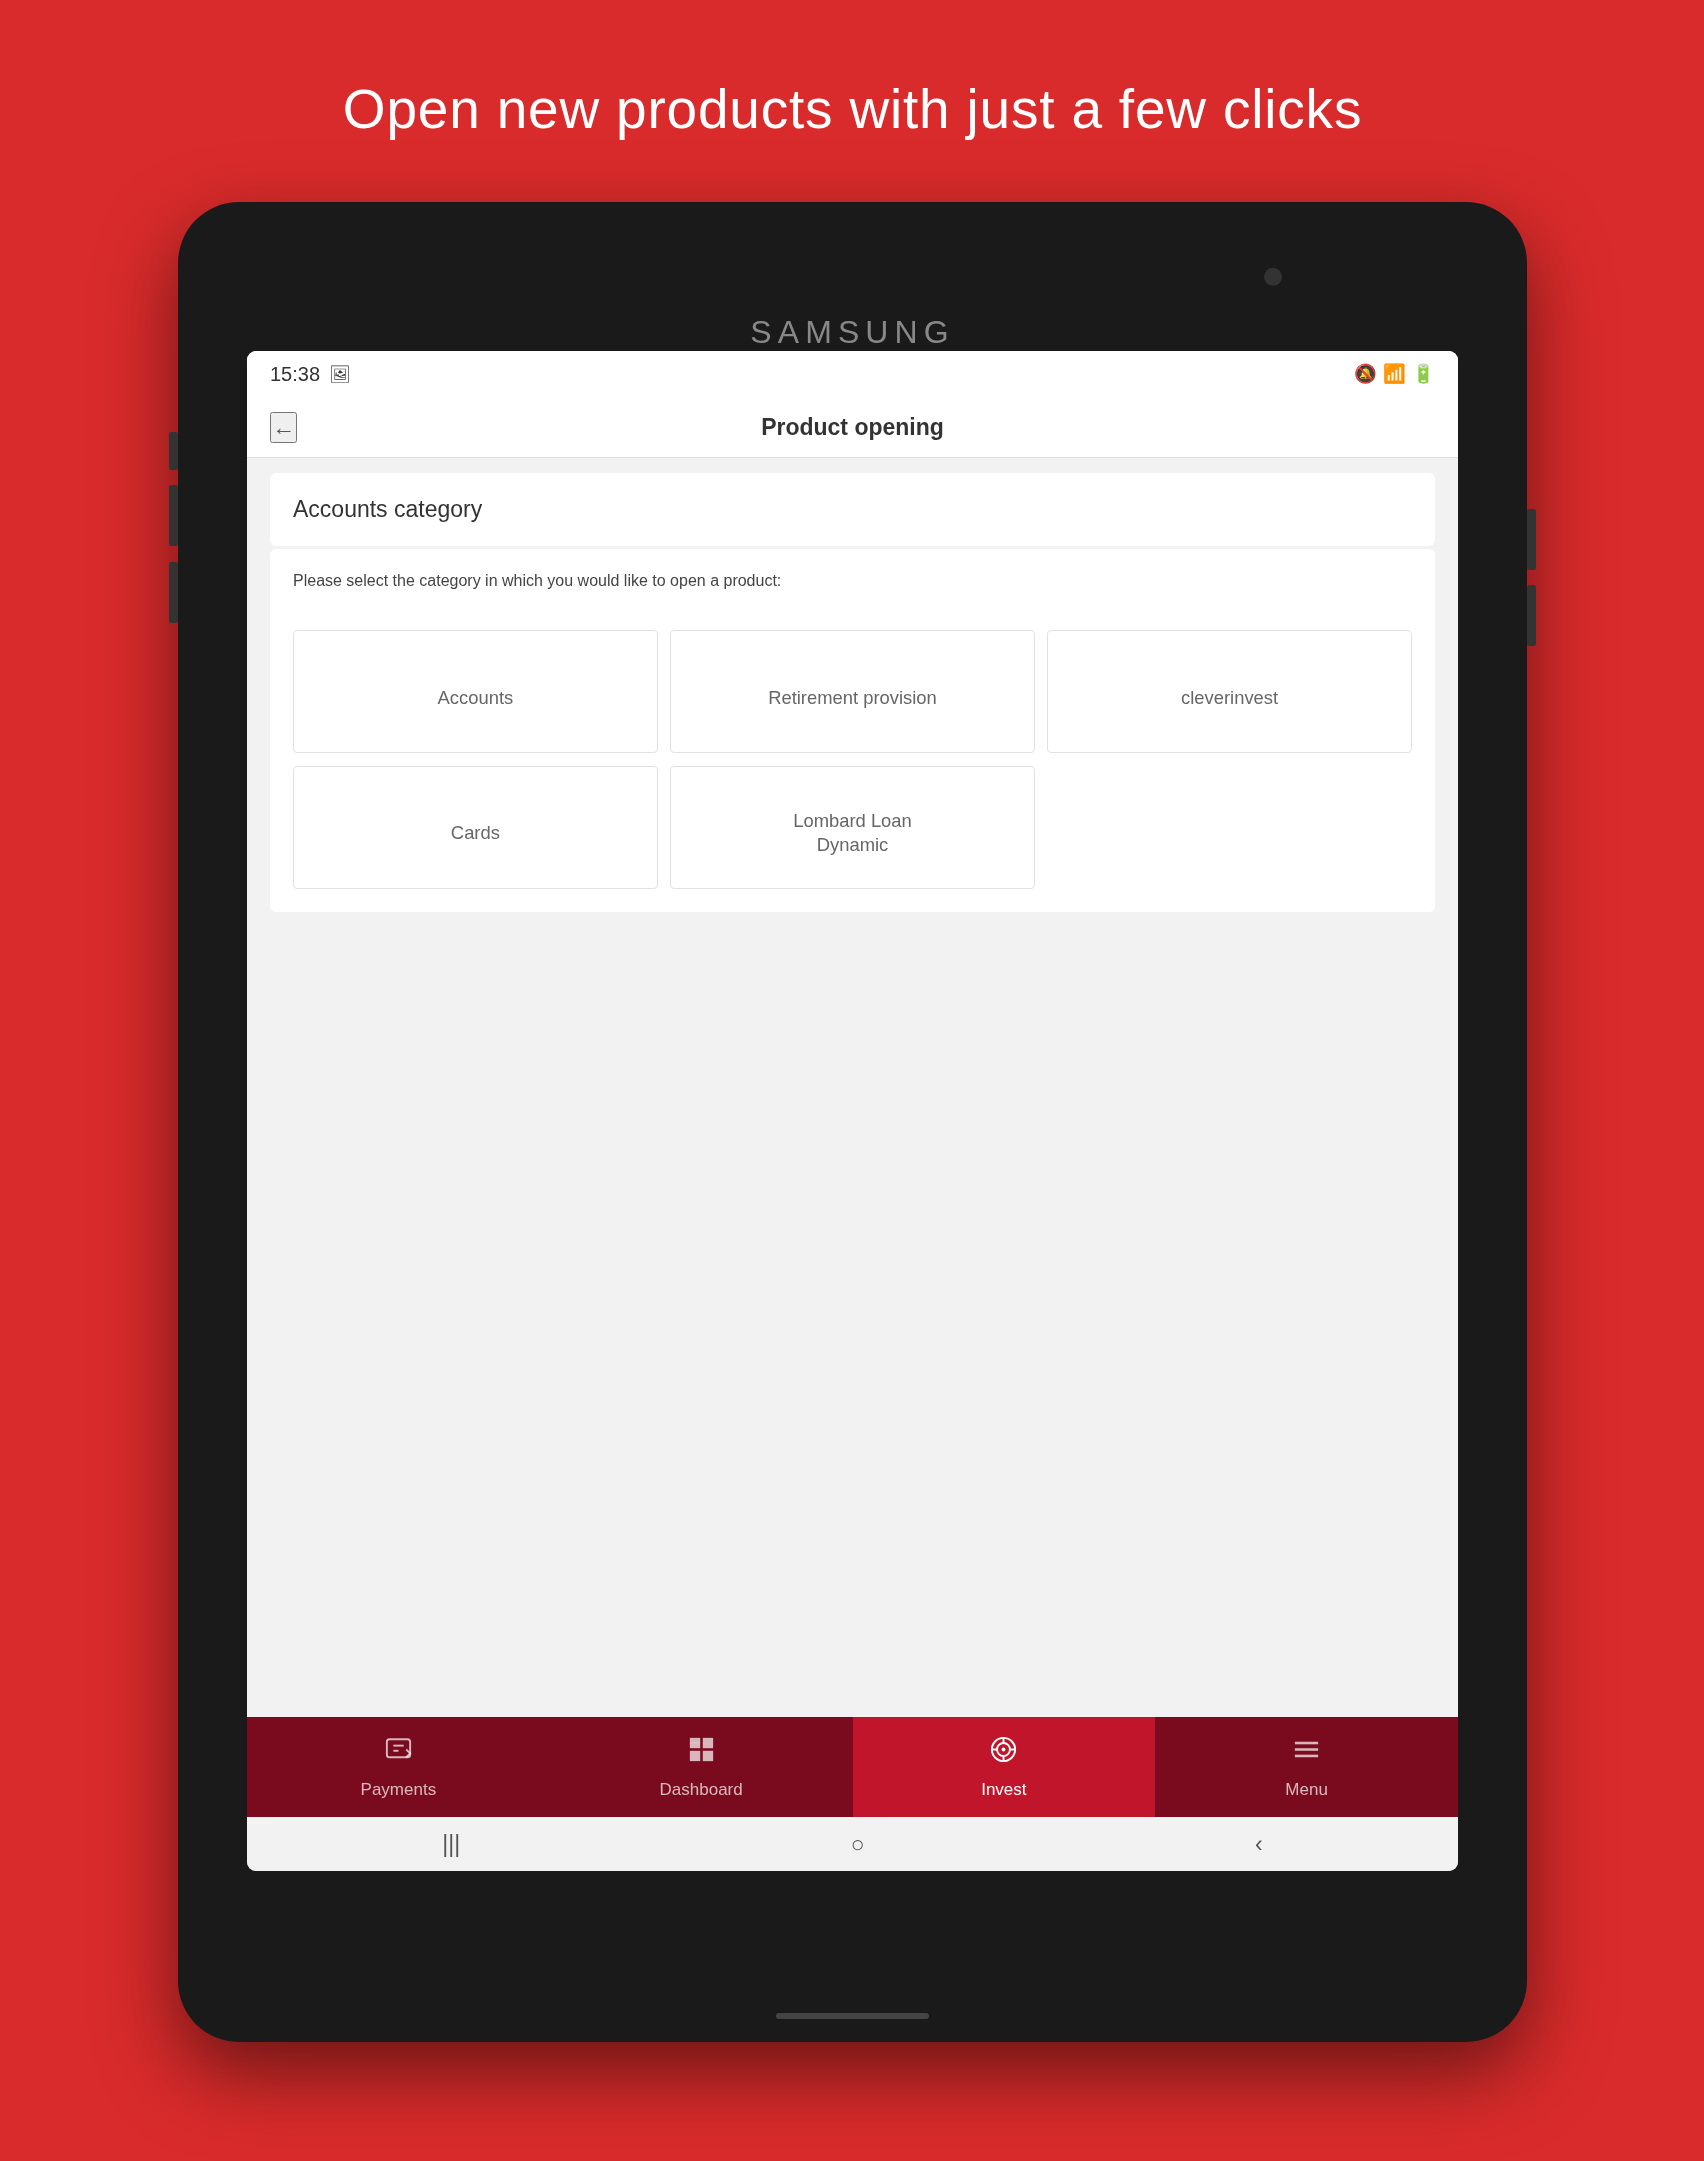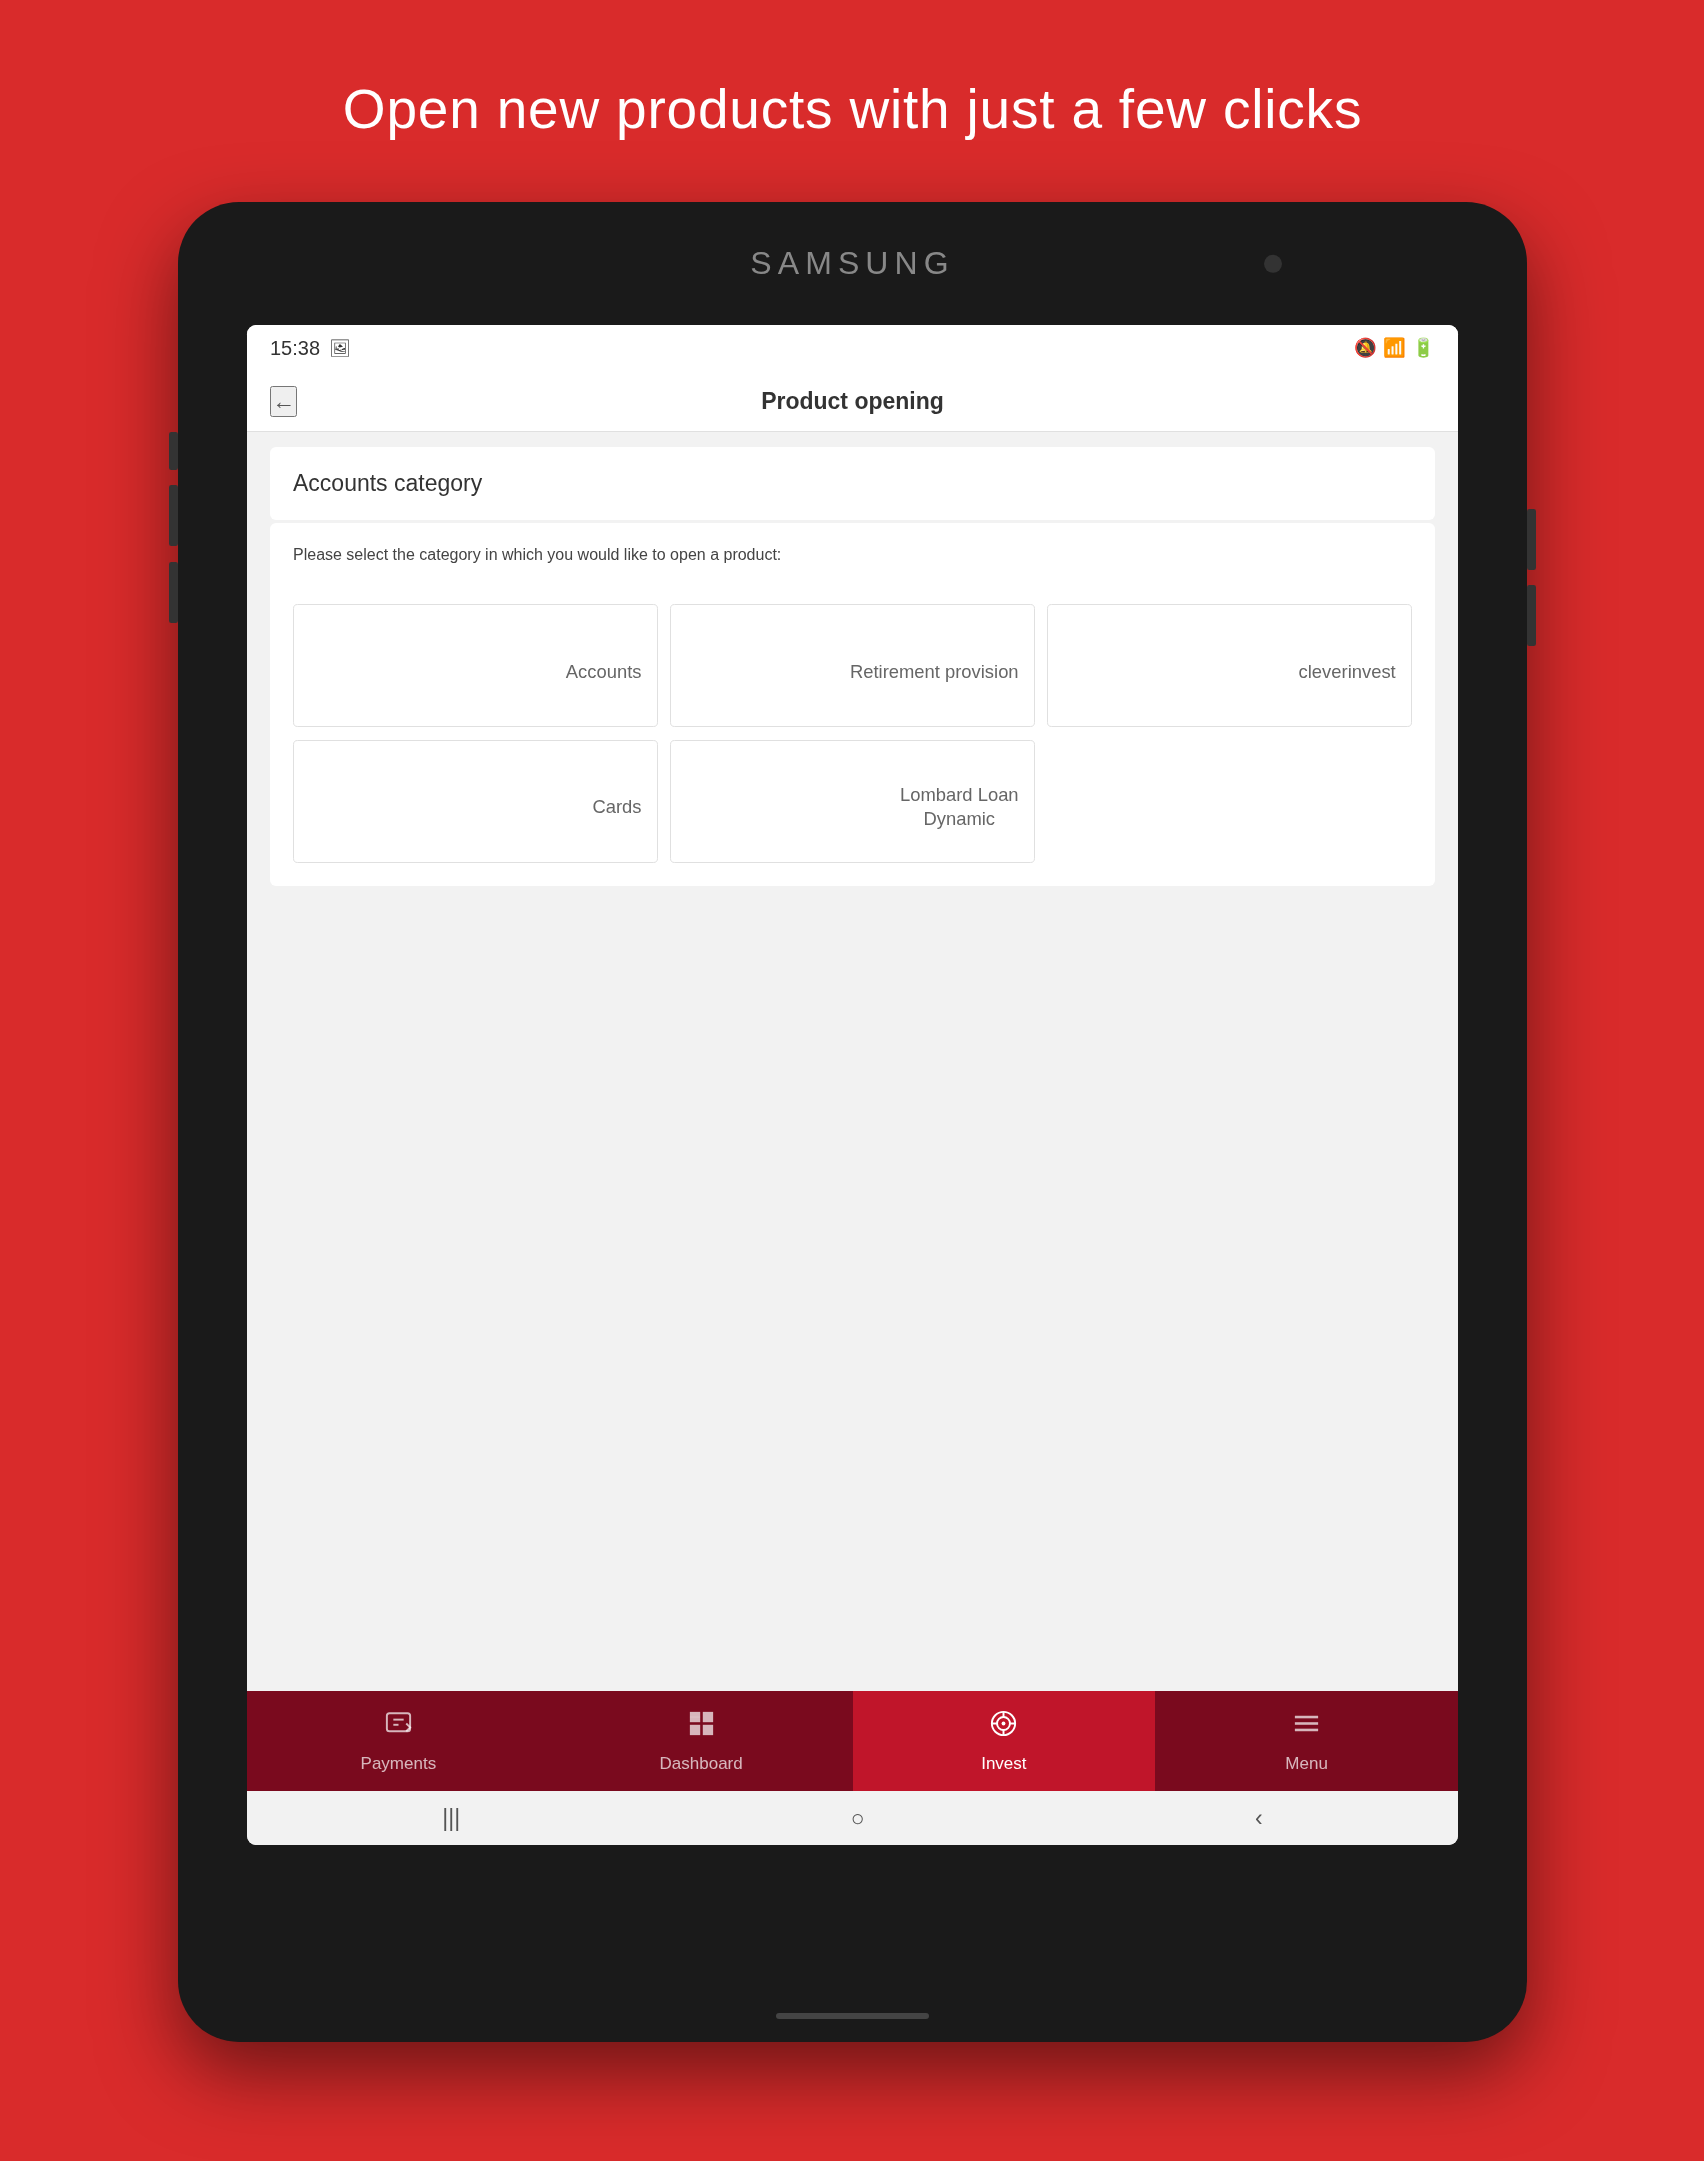--- a/index.html
+++ b/index.html
@@ -28,23 +28,23 @@
       background: #1a1a1a;
       border-radius: 61px;
       display: flex;
       flex-direction: column;
       align-items: center;
       position: relative;
       box-shadow: 0 31px 77px rgba(0,0,0,0.5);
     }
     .tablet-top-bar {
       width: 100%;
-      height: 123px;
-      display: flex;
-      align-items: center;
+      height: 149px;
+      display: flex;
+      align-items: flex-end;
       justify-content: center;
       position: relative;
       flex-shrink: 0;
     }
     .samsung-logo {
       color: #888;
       font-size: 32px;
       letter-spacing: 6.1px;
       font-weight: 300;
     }
@@ -153,21 +153,21 @@
       display: grid;
       grid-template-columns: repeat(3, 1fr);
       gap: 12.3px;
     }
     .category-item {
       border: 0.8px solid #e0e0e0;
       border-radius: 4.6px;
       padding: 28px 15.3px;
       display: flex;
       flex-direction: column;
-      align-items: flex-end;
+      align-items: center;
       justify-content: center;
       cursor: pointer;
       background: white;
       min-height: 123px;
     }
     .category-icon {
       font-size: 37px;
       color: #888;
       margin-bottom: 12.3px;
       display: flex;

